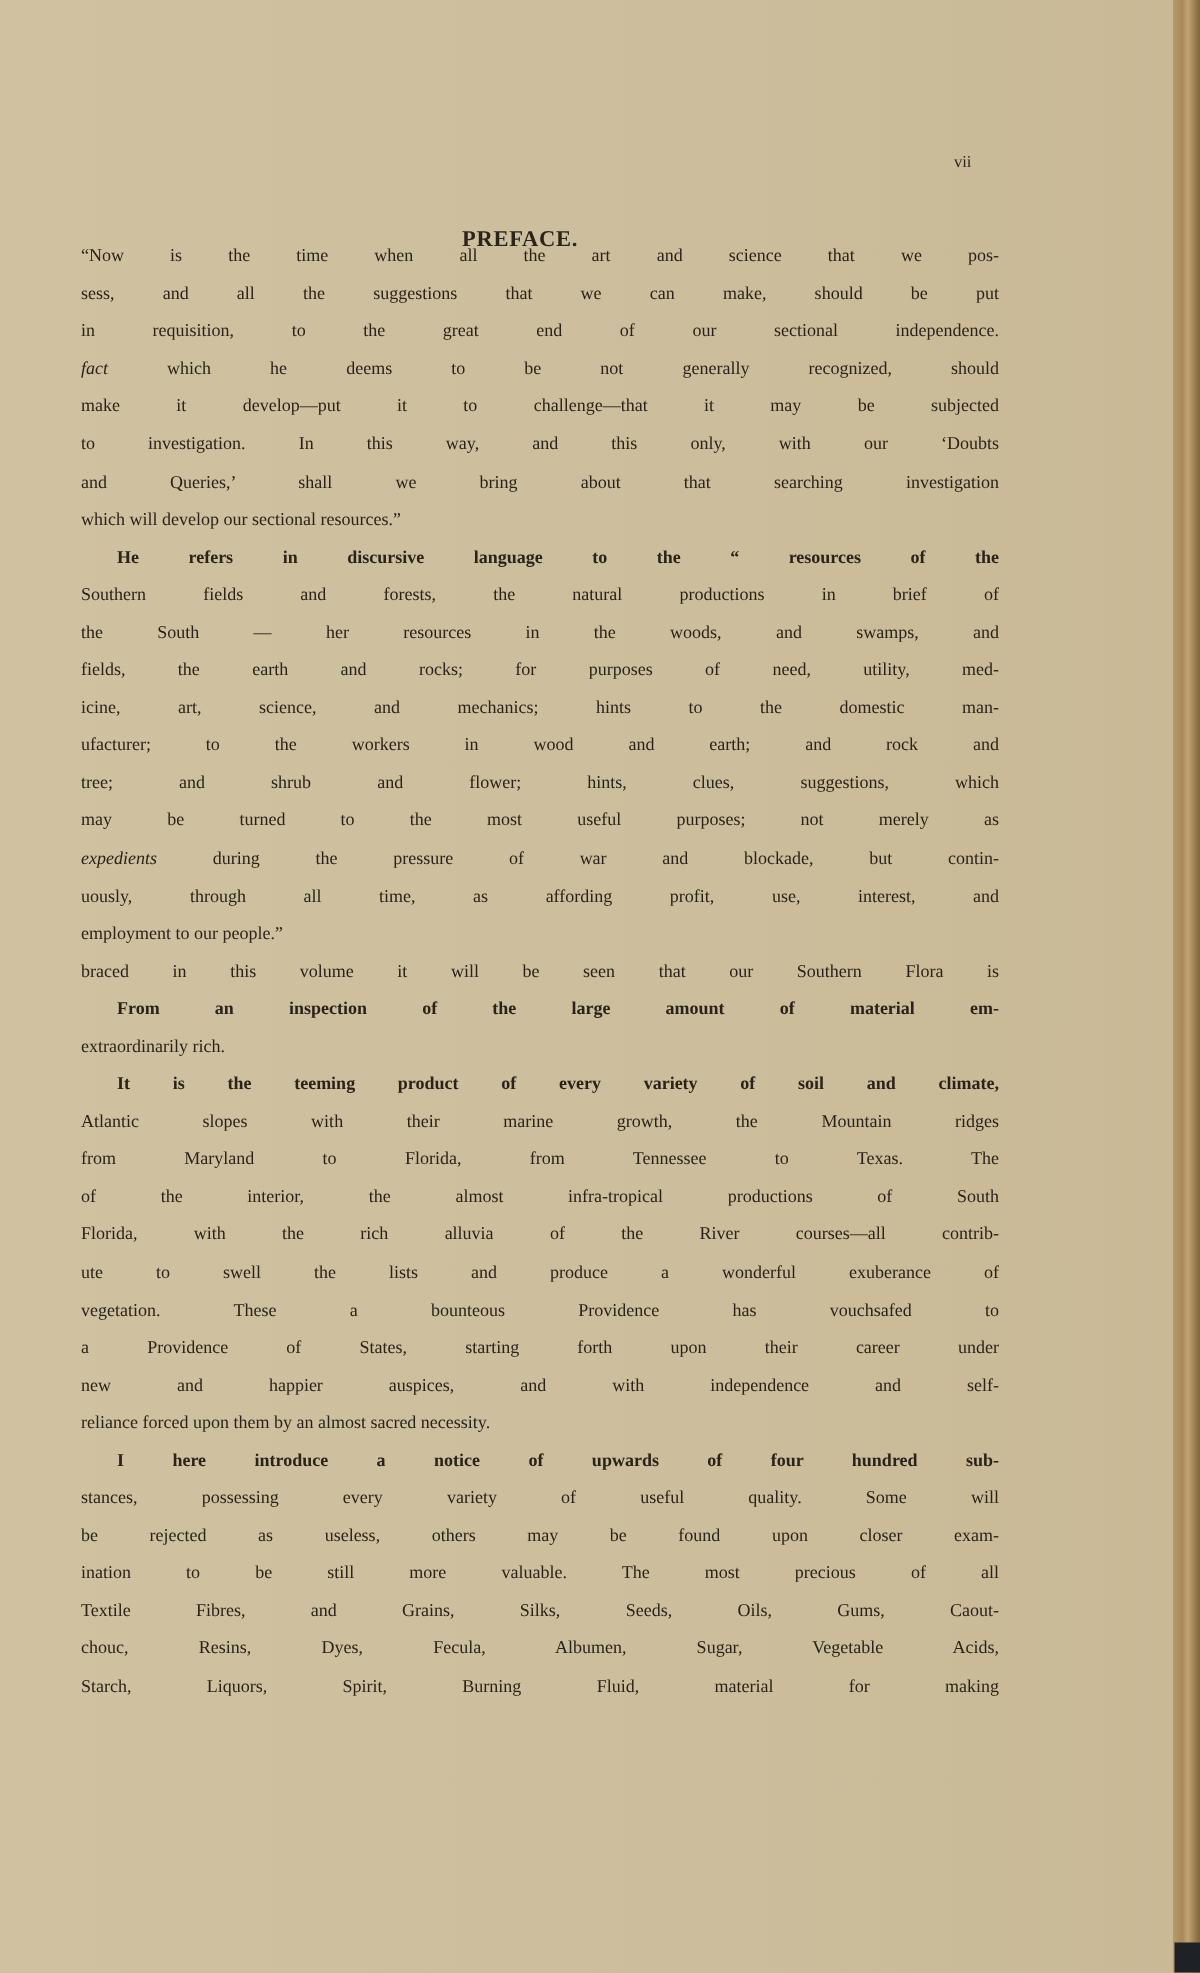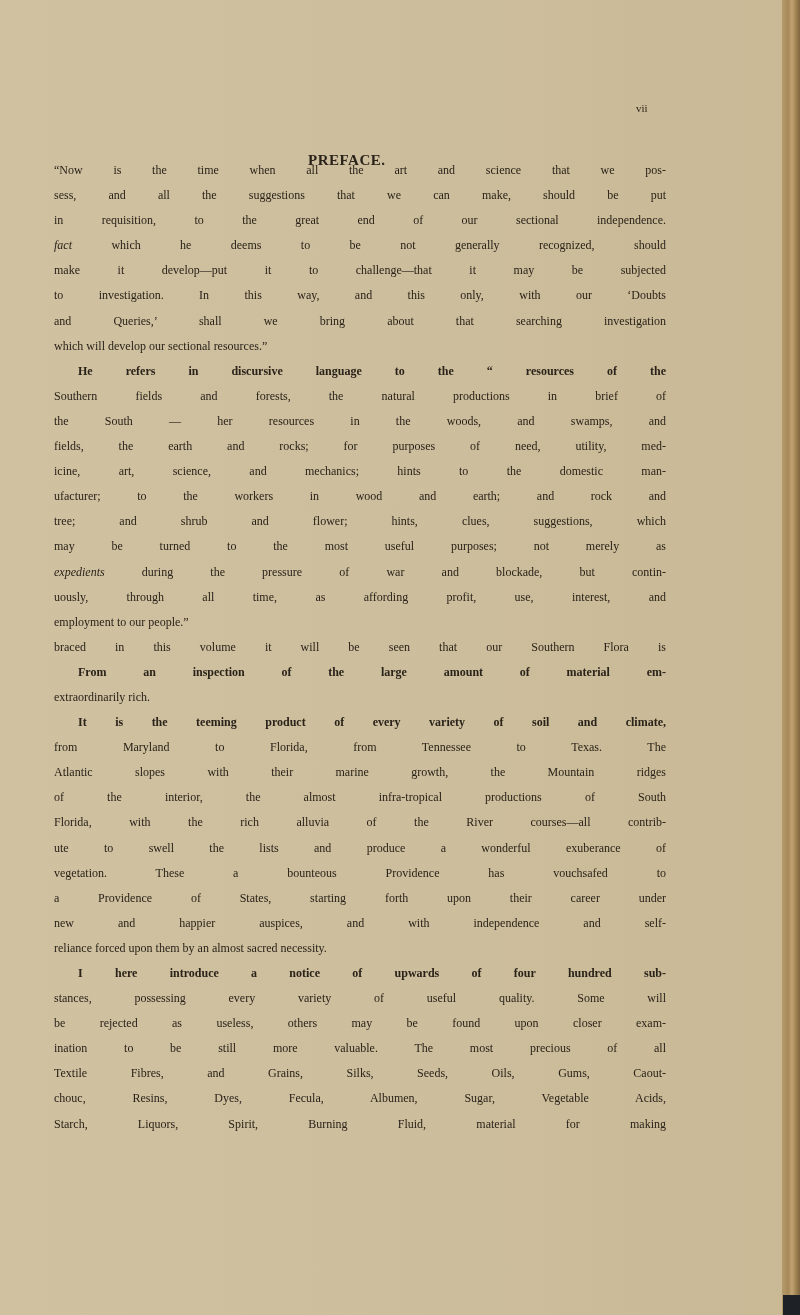--- a/index.html
+++ b/index.html
@@ -75,22 +75,22 @@
       <div class="line"><span>ufacturer; to the workers in wood and earth; and rock and</span></div>
       <div class="line"><span>tree; and shrub and flower; hints, clues, suggestions, which</span></div>
       <div class="line"><span>may be turned to the most useful purposes; not merely as</span></div>
       <div class="line"><span></span><span class="it">expedients</span><span> during the pressure of war and blockade, but contin-</span></div>
       <div class="line"><span>uously, through all time, as affording profit, use, interest, and</span></div>
       <div class="line last"><span>employment to our people.”</span></div>
       <div class="line"><span>braced in this volume it will be seen that our Southern Flora is</span></div>
       <div class="line indent"><span>From an inspection of the large amount of material em-</span></div>
       <div class="line last"><span>extraordinarily rich.</span></div>
       <div class="line indent"><span>It is the teeming product of every variety of soil and climate,</span></div>
+      <div class="line"><span>Atlantic slopes with their marine growth, the Mountain ridges</span></div>
       <div class="line"><span>from Maryland to Florida, from Tennessee to Texas.  The</span></div>
-      <div class="line"><span>Atlantic slopes with their marine growth, the Mountain ridges</span></div>
       <div class="line"><span>of the interior, the almost infra-tropical productions of South</span></div>
       <div class="line"><span>Florida, with the rich alluvia of the River courses—all contrib-</span></div>
       <div class="line"><span>ute to swell the lists and produce a wonderful exuberance of</span></div>
       <div class="line"><span>vegetation.  These a bounteous Providence has vouchsafed to</span></div>
       <div class="line"><span>a Providence of States, starting forth upon their career under</span></div>
       <div class="line"><span>new and happier auspices, and with independence and self-</span></div>
       <div class="line last"><span>reliance forced upon them by an almost sacred necessity.</span></div>
       <div class="line indent"><span>I here introduce a notice of upwards of four hundred sub-</span></div>
       <div class="line"><span>stances, possessing every variety of useful quality.  Some will</span></div>
       <div class="line"><span>be rejected as useless, others may be found upon closer exam-</span></div>

